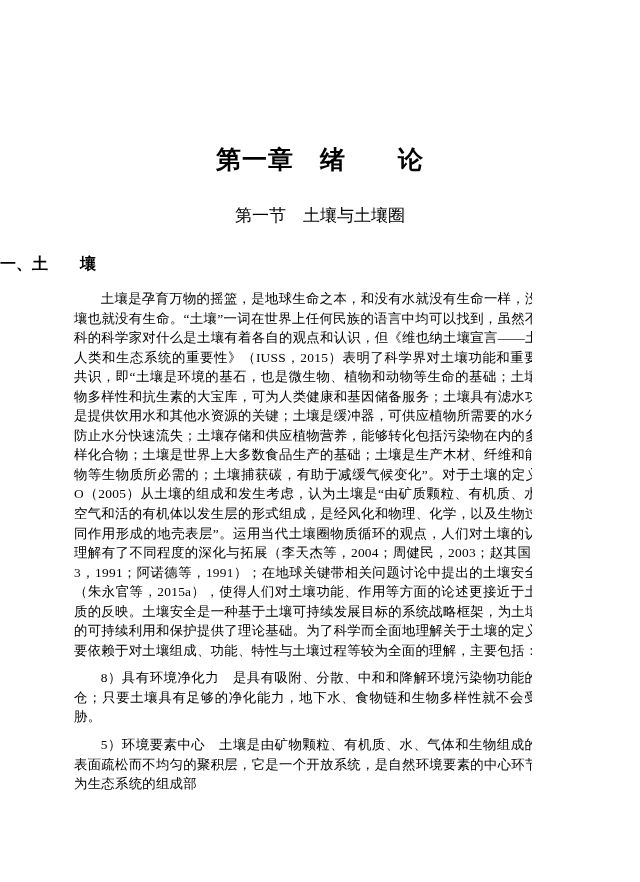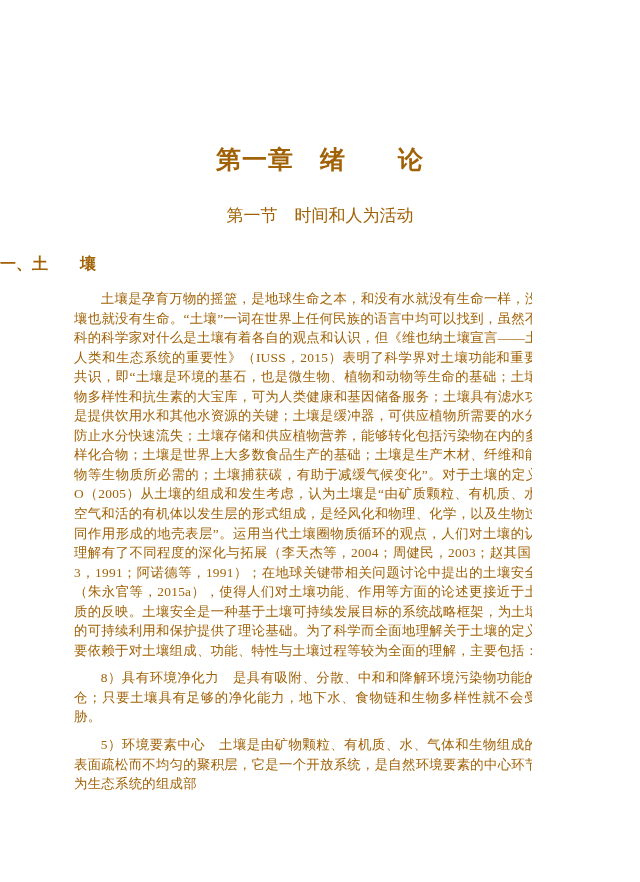--- a/index.html
+++ b/index.html
@@ -7,21 +7,21 @@
     padding: 0;
     background: #ffffff;
   }
   .page {
     position: relative;
     width: 532px;
     height: 882px;
     background: #ffffff;
     overflow: hidden;
     font-family: "Liberation Serif", "DejaVu Serif", serif;
-    color: #a16207;
+    color: #000000;
     text-decoration: underline;
     -webkit-font-smoothing: antialiased;
   }
 
   
   .chapter-title {
     position: absolute;
     top: 128px;
     left: 0;
     width: 640px;
@@ -75,21 +75,21 @@
     text-indent: 2em;
   }
 </style>
 </head>
 <body>
 
 <div class="page">
 
   <h1 class="chapter-title">第一章　绪　　论</h1>
 
-  <h2 class="section-title">第一节　时间和人为活动</h2>
+  <h2 class="section-title">第一节　土壤与土壤圈</h2>
 
   <h3 class="subsection-title">一、土　　壤</h3>
 
   <div class="body-block">
     <p class="para">土壤是孕育万物的摇篮，是地球生命之本，和没有水就没有生命一样，没有土壤也就没有生命。“土壤”一词在世界上任何民族的语言中均可以找到，虽然不同学科的科学家对什么是土壤有着各自的观点和认识，但《维也纳土壤宣言——土壤对人类和生态系统的重要性》（IUSS，2015）表明了科学界对土壤功能和重要性的共识，即“土壤是环境的基石，也是微生物、植物和动物等生命的基础；土壤是生物多样性和抗生素的大宝库，可为人类健康和基因储备服务；土壤具有滤水功能，是提供饮用水和其他水资源的关键；土壤是缓冲器，可供应植物所需要的水分，并防止水分快速流失；土壤存储和供应植物营养，能够转化包括污染物在内的多种多样化合物；土壤是世界上大多数食品生产的基础；土壤是生产木材、纤维和能源作物等生物质所必需的；土壤捕获碳，有助于减缓气候变化”。对于土壤的定义，ISO（2005）从土壤的组成和发生考虑，认为土壤是“由矿质颗粒、有机质、水分、空气和活的有机体以发生层的形式组成，是经风化和物理、化学，以及生物过程共同作用形成的地壳表层”。运用当代土壤圈物质循环的观点，人们对土壤的认识和理解有了不同程度的深化与拓展（李天杰等，2004；周健民，2003；赵其国，2003，1991；阿诺德等，1991）；在地球关键带相关问题讨论中提出的土壤安全概念（朱永官等，2015a），使得人们对土壤功能、作用等方面的论述更接近于土壤本质的反映。土壤安全是一种基于土壤可持续发展目标的系统战略框架，为土壤资源的可持续利用和保护提供了理论基础。为了科学而全面地理解关于土壤的定义，需要依赖于对土壤组成、功能、特性与土壤过程等较为全面的理解，主要包括：</p>
     <p class="para list-item">8）具有环境净化力　是具有吸附、分散、中和和降解环境污染物功能的环境仓；只要土壤具有足够的净化能力，地下水、食物链和生物多样性就不会受到威胁。</p>
     <p class="para list-item">5）环境要素中心　土壤是由矿物颗粒、有机质、水、气体和生物组成的地球表面疏松而不均匀的聚积层，它是一个开放系统，是自然环境要素的中心环节。作为生态系统的组成部</p>
   </div>
 
 </div>

